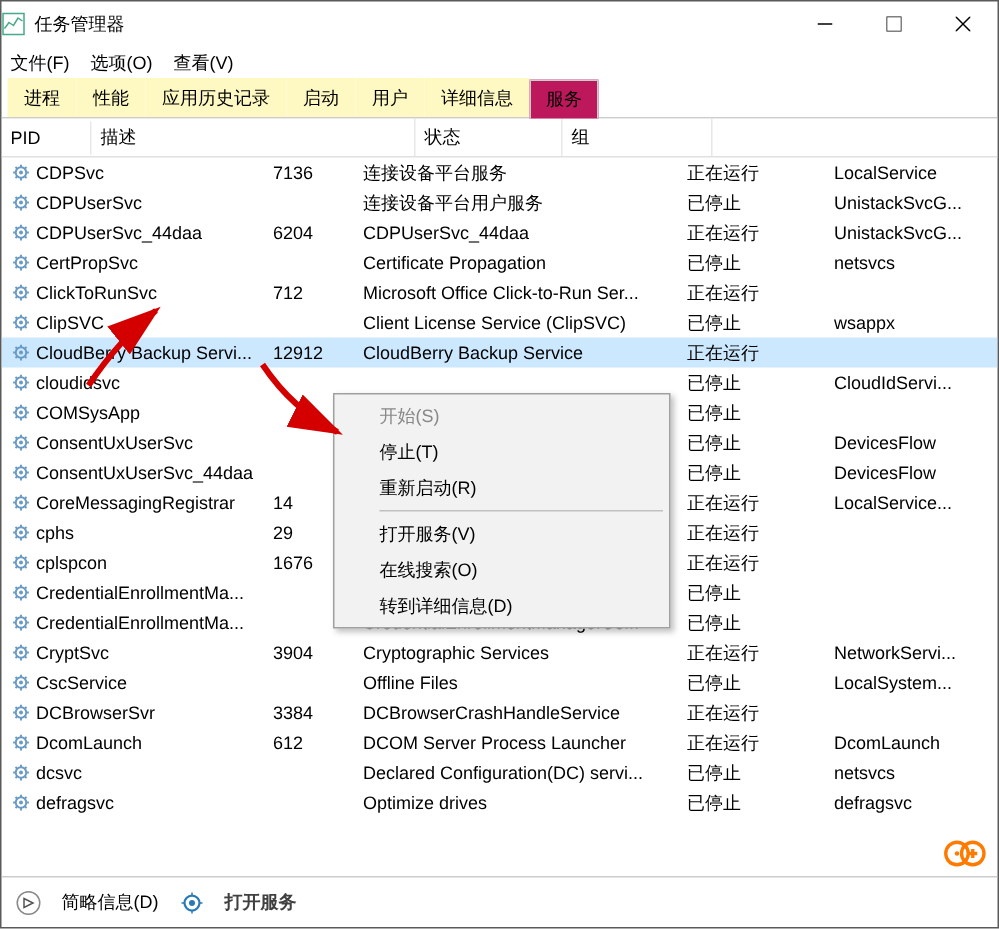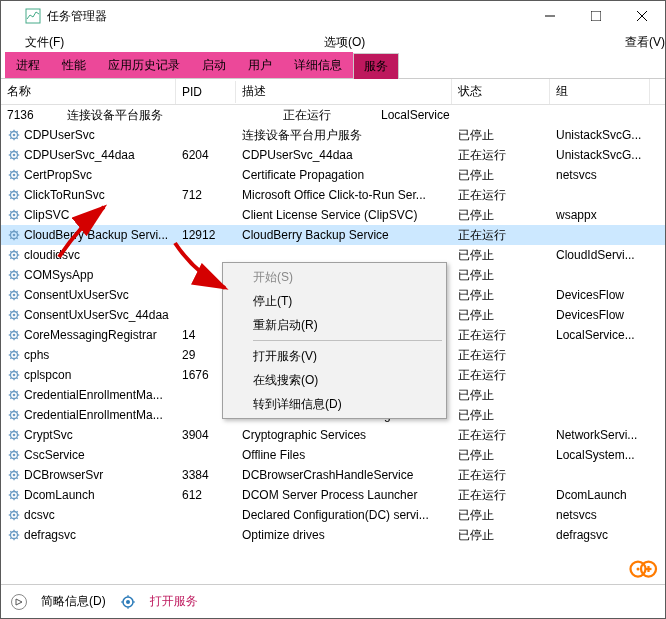--- a/index.html
+++ b/index.html
@@ -1,38 +1,38 @@
 <!DOCTYPE html>
 <html><head>
 <meta charset="utf-8">
 <style>
   * { box-sizing: border-box; margin: 0; padding: 0; font-family: "Microsoft YaHei", "Segoe UI", sans-serif; font-size: 12px; }
   body { width: 666px; height: 619px; background: #fff; border: 1px solid #5a5a5a; overflow: hidden; position: relative; }
-  .titlebar { height: 30px; display: flex; align-items: center; padding-left: 24px; }
+  .titlebar { height: 30px; display: flex; align-items: center; padding-left: 0; }
   .titlebar .app-icon { width: 16px; height: 16px; margin-right: 6px; }
   .titlebar .title { flex: 1; }
   .win-controls { display: flex; }
   .win-btn { width: 46px; height: 30px; display: flex; align-items: center; justify-content: center; }
   .win-btn svg { width: 10px; height: 10px; }
-  .menubar { height: 22px; display: flex; gap: 14px; padding-left: 24px; align-items: center; justify-content: space-between; }
+  .menubar { height: 22px; display: flex; gap: 14px; padding-left: 6px; align-items: center; }
   .tabs { display:flex; border-bottom:1px solid #ccc; padding-left:4px; height:26px; align-items:flex-end;}
-  .tab { padding:4px 10px; border:1px solid transparent; border-bottom:none; background:#ec4899;}
+  .tab { padding:4px 10px; border:1px solid transparent; border-bottom:none; background:#fef9c3;}
   .tab.active { border-color:#ccc; background:#be185d; position:relative; top:1px;}
   .table { width:100%; overflow:hidden; }
   .thead { display:flex; border-bottom:1px solid #e0e0e0; height:26px; align-items:center; background:#fff;}
   .th { padding:4px 6px; border-right:1px solid #e8e8e8; overflow:hidden; white-space:nowrap;}
   .c-name{width:175px;} .c-pid{width:60px;text-align:left;} .c-desc{width:216px;} .c-status{width:98px;} .c-group{width:100px;}
   .tbody { }
   .tr { display:flex; height:20px; align-items:center; }
   .tr.selected { background:#cce8ff; }
   .td { padding:0 6px; overflow:hidden; white-space:nowrap; text-overflow:ellipsis; }
   .svc-icon { width:14px; height:14px; display:inline-block; vertical-align:middle; margin-right:3px;}
   .footer { position:absolute; bottom:0; left:0; right:0; height:34px; border-top:1px solid #ccc; display:flex; align-items:center; padding:10px 10px; gap:14px;}
   .footer .expand-icon{width:16px;height:16px;display:inline-flex;align-items:center;justify-content:center;border:1px solid #888;border-radius:50%;}
-  .footer .link{color:#be185d;}
+  .footer .link{color:#404040;font-weight:bold;}
   .context-menu { position:absolute; left:221px; top:261px; width:225px; background:#f2f2f2; border:1px solid #a0a0a0; box-shadow:2px 2px 4px rgba(0,0,0,.25); padding:2px;}
   .cm-item{height:24px;display:flex;align-items:center;padding-left:28px; position:relative;}
   .cm-item.disabled{color:#888;}
   .cm-sep{height:1px;background:#c0c0c0;margin:3px 2px 3px 28px;}
   .arrow { position:absolute; pointer-events:none; }
   .arrow1 { left:48px; top:196px; }
   .arrow2 { left:164px; top:232px; }
   .watermark{position:absolute;right:6px;bottom:38px;display:flex;align-items:center;gap:4px;color:#ff7b00;font-weight:bold;}
   .watermark .circ{width:30px;height:22px;}
 </style>
@@ -76,28 +76,41 @@
     <span class="tab">性能</span>
     <span class="tab">应用历史记录</span>
     <span class="tab">启动</span>
     <span class="tab">用户</span>
     <span class="tab">详细信息</span>
     <span class="tab active">服务</span>
   </div>
 
 <div class="table">
   <div class="thead">
-    <div class="th c-name">名称</div>
     <div class="th c-pid">PID</div>
     <div class="th c-desc">描述</div>
     <div class="th c-status">状态</div>
     <div class="th c-group">组</div>
   </div>
   <div class="tbody" id="tbody">
       <div class="tr">
+        <div class="td c-name"><span class="svc-icon"><svg viewBox="0 0 16 16">
+              <circle cx="8" cy="8" r="4" fill="none" stroke="#6a9bc4" stroke-width="1.5"></circle>
+              <circle cx="8" cy="8" r="1.5" fill="#6a9bc4"></circle>
+              <g stroke="#6a9bc4" stroke-width="1.5">
+                <line x1="8" y1="2" x2="8" y2="4"></line>
+                <line x1="8" y1="12" x2="8" y2="14"></line>
+                <line x1="2" y1="8" x2="4" y2="8"></line>
+                <line x1="12" y1="8" x2="14" y2="8"></line>
+                <line x1="3.8" y1="3.8" x2="5.2" y2="5.2"></line>
+                <line x1="10.8" y1="10.8" x2="12.2" y2="12.2"></line>
+                <line x1="3.8" y1="12.2" x2="5.2" y2="10.8"></line>
+                <line x1="10.8" y1="5.2" x2="12.2" y2="3.8"></line>
+              </g>
+            </svg></span><span>CDPSvc</span></div>
         <div class="td c-pid">7136</div>
         <div class="td c-desc">连接设备平台服务</div>
         <div class="td c-status">正在运行</div>
         <div class="td c-group">LocalService</div>
       </div>
       <div class="tr">
         <div class="td c-name"><span class="svc-icon"><svg viewBox="0 0 16 16">
               <circle cx="8" cy="8" r="4" fill="none" stroke="#6a9bc4" stroke-width="1.5"></circle>
               <circle cx="8" cy="8" r="1.5" fill="#6a9bc4"></circle>
               <g stroke="#6a9bc4" stroke-width="1.5">

